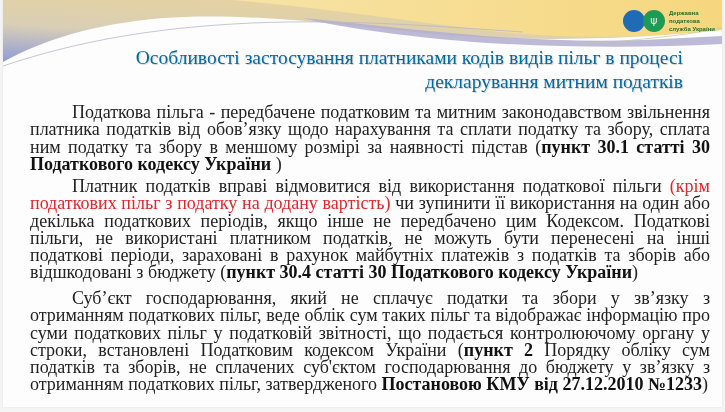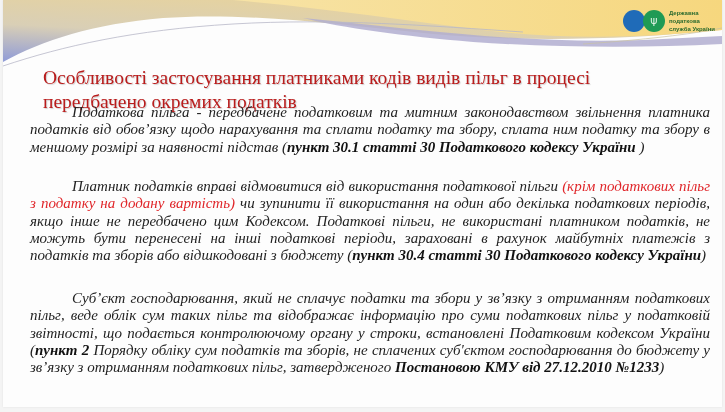--- a/index.html
+++ b/index.html
@@ -25,29 +25,27 @@
       background: #1f9a55; color: #dff0e4; font-size: 11px; line-height: 22px; text-align: center;
       font-family: "DejaVu Sans", sans-serif;
     }
     .logo .txt {
       position: absolute; left: 46px; top: 0; width: 60px;
       font-family: "Liberation Sans", sans-serif; font-size: 6px; line-height: 8px;
       color: #2b6a2e; font-weight: bold;
     }
     .title {
       position: absolute; left: 40px; top: 46px; width: 640px;
-      text-align: left; font-size: 19.5px; line-height: 24px; color: #b91c1c;
+      text-align: right; font-size: 19.5px; line-height: 24px; color: #0369a1;
       text-shadow: 1px 1px 1px rgba(0,0,0,0.18);
-      margin-top: 20px;
     }
     .body-text {
       position: absolute; left: 27px; width: 680px;
-      font-size: 15px; line-height: 17.3px; color: #222;
+      font-size: 18px; line-height: 17.3px; color: #222;
       text-align: justify;
-      font-style: italic;
     }
     .body-text .indent { display: inline-block; width: 42px; }
     .b { font-weight: bold; color: #111; }
     .red { color: #e0262a; }
     #p1 { top: 104px; }
     #p2 { top: 178px; }
     #p3 { top: 290px; }
   </style>
 </head>
 <body>
@@ -78,21 +76,21 @@
     <div class="c2">ψ</div>
     <div class="txt">
       <div>Державна</div>
       <div>податкова</div>
       <div>служба України</div>
     </div>
   </div>
 
   <div class="title">
     <div>Особливості застосування платниками кодів видів пільг в процесі</div>
-    <div>передбачено окремих податків</div>
+    <div>декларування митним податків</div>
   </div>
 
   <div class="body-text" id="p1"><span class="indent"></span><span>Податкова пільга - передбачене податковим та митним законодавством звільнення платника податків від обов’язку щодо нарахування та сплати податку та збору, сплата ним податку та збору в меншому розмірі за наявності підстав (</span><span class="b">пункт 30.1 статті 30 Податкового кодексу України</span><span> )</span></div>
 
   <div class="body-text" id="p2"><span class="indent"></span><span>Платник податків вправі відмовитися від використання податкової пільги </span><span class="red">(крім податкових пільг з податку на додану вартість)</span><span> чи зупинити її використання на один або декілька податкових періодів, якщо інше не передбачено цим Кодексом. Податкові пільги, не використані платником податків, не можуть бути перенесені на інші податкові періоди, зараховані в рахунок майбутніх платежів з податків та зборів або відшкодовані з бюджету (</span><span class="b">пункт 30.4 статті 30 Податкового кодексу України</span><span>)</span></div>
 
   <div class="body-text" id="p3"><span class="indent"></span><span>Суб’єкт господарювання, який не сплачує податки та збори у зв’язку з отриманням податкових пільг, веде облік сум таких пільг та відображає інформацію про суми податкових пільг у податковій звітності, що подається контролюючому органу у строки, встановлені Податковим кодексом України (</span><span class="b">пункт 2</span><span> Порядку обліку сум податків та зборів, не сплачених суб'єктом господарювання до бюджету у зв’язку з отриманням податкових пільг, затвердженого </span><span class="b">Постановою КМУ від 27.12.2010 №1233</span><span>)</span></div>
 </div>
 
 </body></html>

